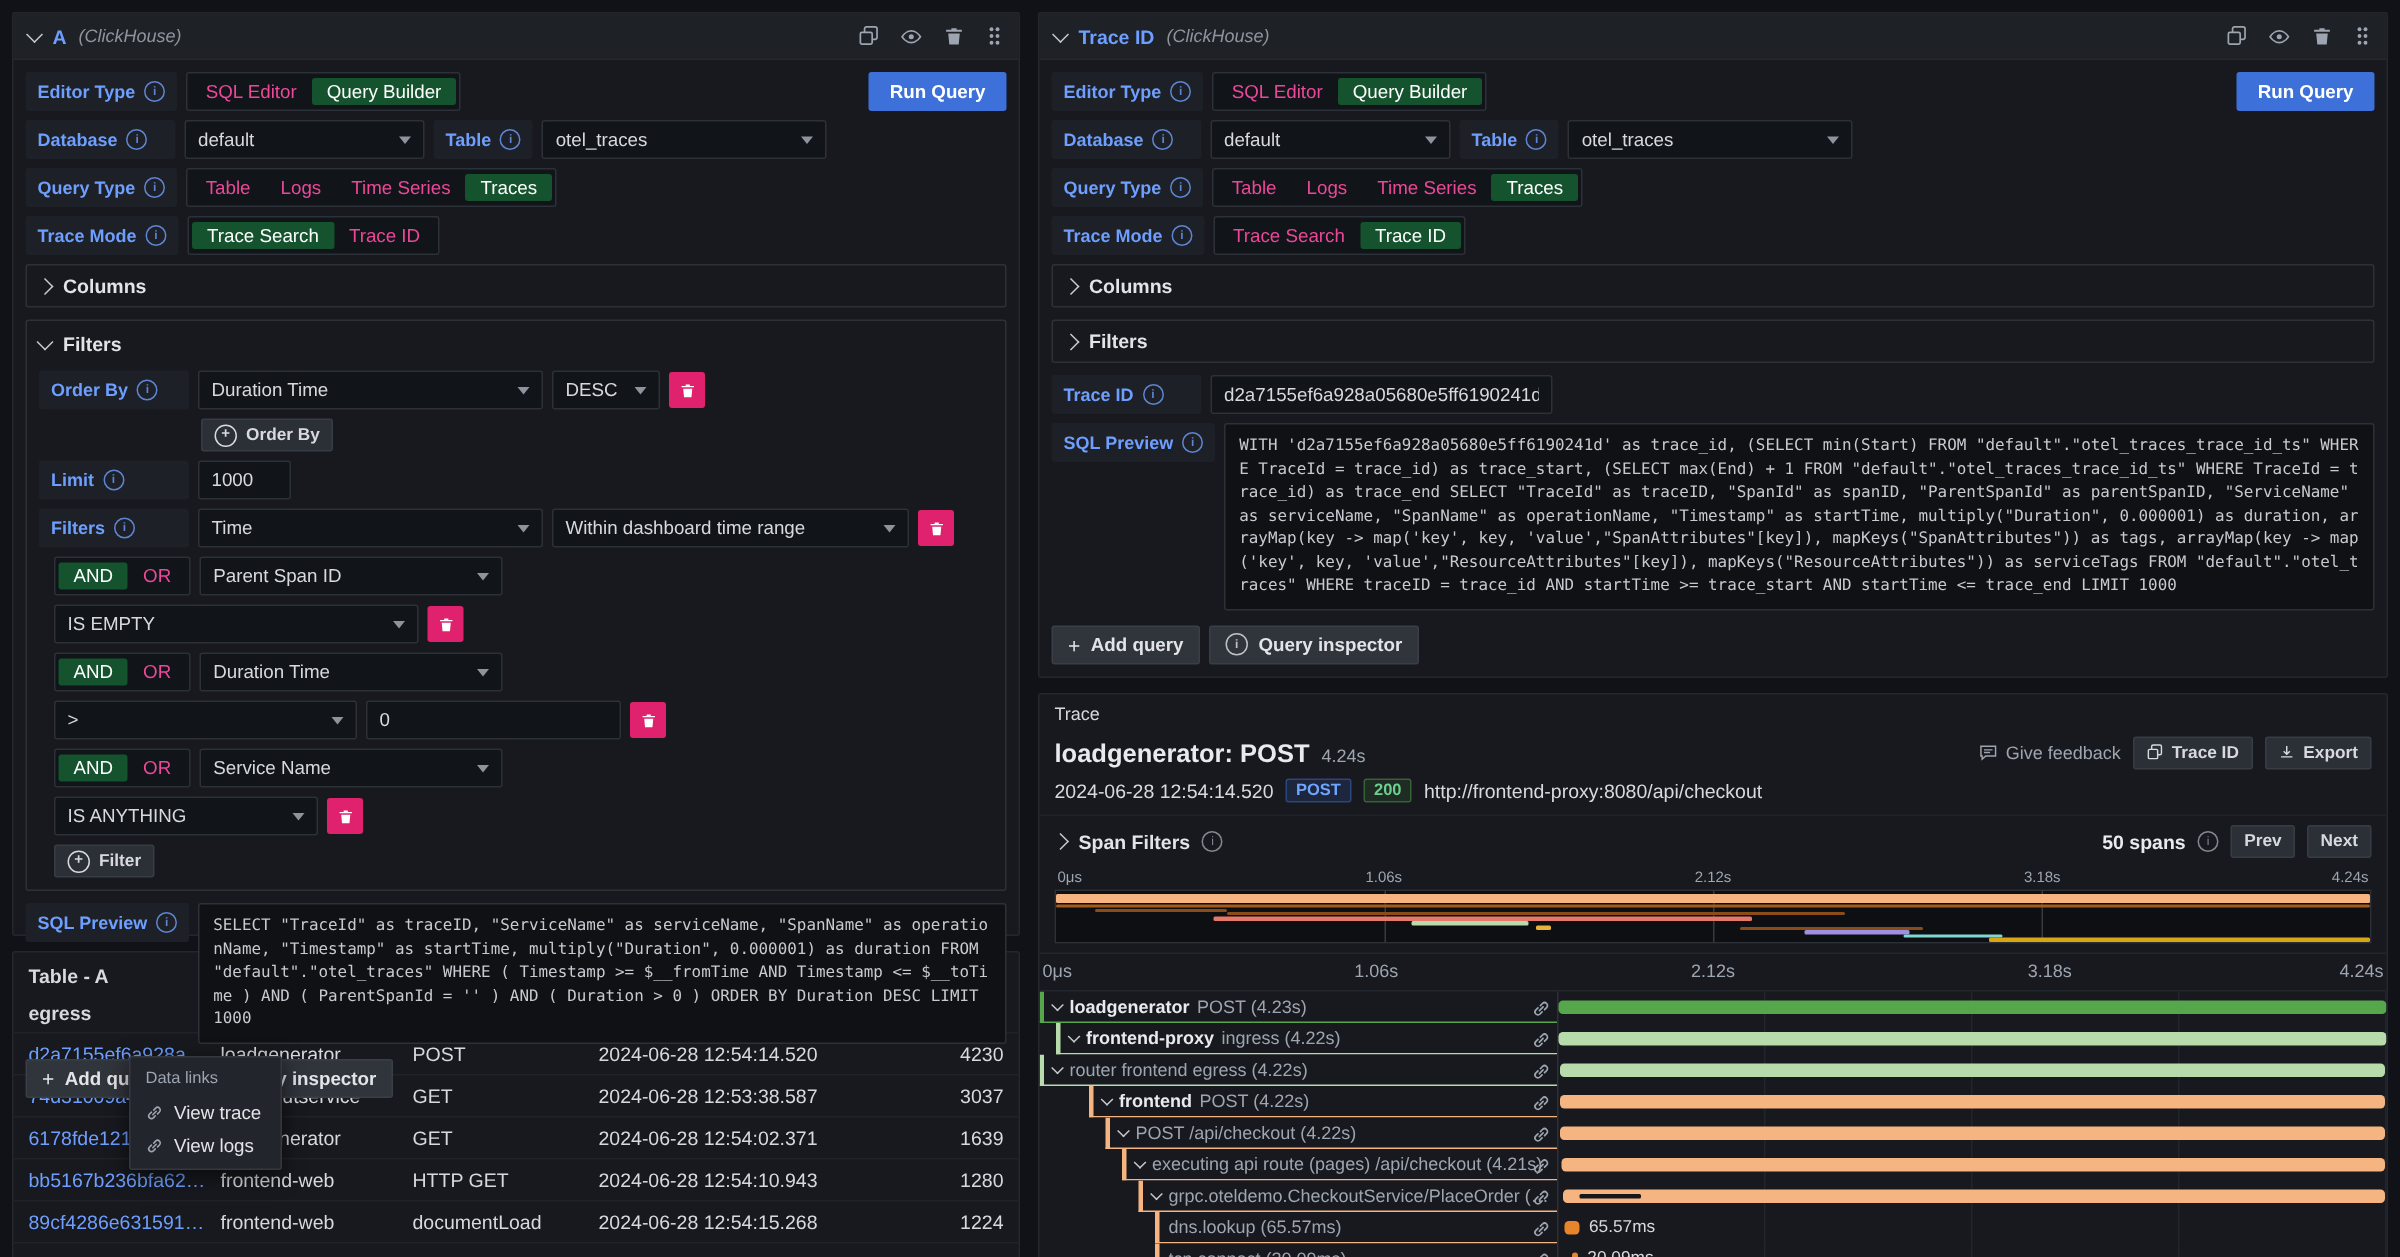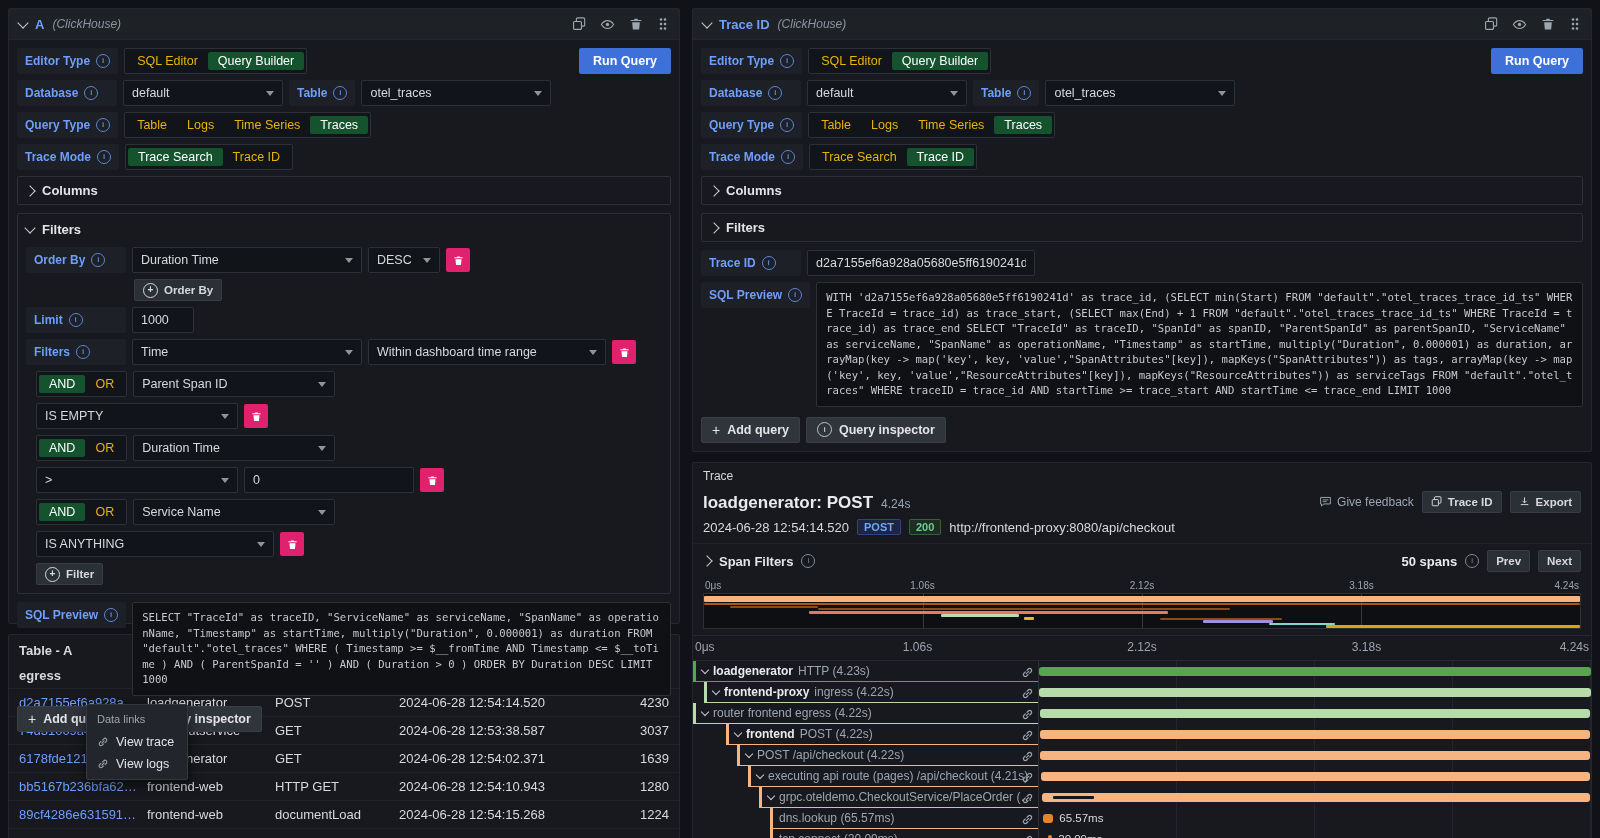--- a/index.html
+++ b/index.html
@@ -16,21 +16,21 @@
   .icon-btn{display:inline-flex;cursor:pointer;color:#9da5b0;}
   .qp-body{padding:8px;}
   .frow{display:flex;align-items:center;gap:6px;margin-bottom:6px;position:relative;}
   .lbl{display:inline-flex;align-items:center;gap:6px;background:#1d2026;color:#6e9fff;font-weight:600;font-size:12px;
        height:26px;padding:0 8px;border-radius:2px;box-sizing:border-box;min-width:100px;}
   .lbl.small{min-width:64px;}
   .info{width:12px;height:12px;border:1.2px solid currentColor;border-radius:50%;display:inline-flex;align-items:center;justify-content:center;
         font-size:8px;line-height:1;opacity:.8;flex:none;}
   .info::after{content:"i";}
   .seg{display:inline-flex;align-items:center;background:#111419;border:1px solid #2c3137;border-radius:2px;height:26px;padding:2px;box-sizing:border-box;}
-  .seg .seg-item{padding:2px 10px;font-size:12.5px;color:#eab308;border-radius:2px;cursor:pointer;white-space:nowrap;}
+  .seg .seg-item{padding:2px 10px;font-size:12.5px;color:#ec4899;border-radius:2px;cursor:pointer;white-space:nowrap;}
   .seg .seg-item.active{background:#14532d;color:#fff;font-weight:400;}
   .sel{display:inline-flex;align-items:center;justify-content:space-between;gap:10px;background:#111419;border:1px solid #2c3137;
        border-radius:2px;height:26px;padding:0 8px;font-size:12.5px;color:#d8d9df;box-sizing:border-box;cursor:pointer;white-space:nowrap;}
   .caret{width:0;height:0;border-left:4px solid transparent;border-right:4px solid transparent;border-top:5px solid #8e949e;flex:none;}
   .inp{background:#111419;border:1px solid #2c3137;border-radius:2px;height:26px;padding:0 8px;font-size:12.5px;color:#d8d9df;
        box-sizing:border-box;font-family:"Liberation Sans",sans-serif;}
   .btn-primary{margin-left:auto;background:#3d71d9;color:#fff;font-weight:700;font-size:12.5px;border:none;border-radius:2px;
        height:26px;padding:0 14px;cursor:pointer;font-family:"Liberation Sans",sans-serif;}
   .btn-danger{width:24px;height:24px;background:#e0226e;border:none;border-radius:2px;display:inline-flex;align-items:center;
        justify-content:center;color:#fff;cursor:pointer;flex:none;}
@@ -274,21 +274,21 @@
                 <span class="seg">
                   <span class="seg-item active">AND</span>
                   <span class="seg-item">OR</span>
                 </span>
                 <span class="sel" style="width: 202px;">
                   <span>Parent Span ID</span>
                   <span class="caret"></span>
                 </span>
               </div>
               <div class="frow" style="margin-left: 10px;">
-                <span class="sel" style="width: 202px;">
+                <span class="sel" style="width: 243px;">
                   <span>IS EMPTY</span>
                   <span class="caret"></span>
                 </span>
                 <button class="btn-danger">
                   <svg width="11" height="11" viewBox="0 0 16 16">
                     <path d="M6 2h4v1.3h4v1.4H2V3.3h4zM3.6 6h8.8l-.8 8.4H4.4z" fill="currentColor"></path>
                   </svg>
                 </button>
               </div>
               <div class="frow" style="margin-left: 10px;">
@@ -317,21 +317,21 @@
                 <span class="seg">
                   <span class="seg-item active">AND</span>
                   <span class="seg-item">OR</span>
                 </span>
                 <span class="sel" style="width: 202px;">
                   <span>Service Name</span>
                   <span class="caret"></span>
                 </span>
               </div>
               <div class="frow" style="margin-left: 10px;">
-                <span class="sel" style="width: 238px;">
+                <span class="sel" style="width: 176px;">
                   <span>IS ANYTHING</span>
                   <span class="caret"></span>
                 </span>
                 <button class="btn-danger">
                   <svg width="11" height="11" viewBox="0 0 16 16">
                     <path d="M6 2h4v1.3h4v1.4H2V3.3h4zM3.6 6h8.8l-.8 8.4H4.4z" fill="currentColor"></path>
                   </svg>
                 </button>
               </div>
             </div>
@@ -660,21 +660,21 @@
             <span class="rlabel" style="left: auto; font-size: 12px; top: 4px; right: 2px;">4.24s</span>
           </div>
       </div>
 
       <div class="rows" id="span-rows">
           <div class="span-row">
             <div class="sn">
               <div class="sn-inner" style="margin-left: 0px; border-left-color: rgb(86, 166, 75); border-bottom-color: rgb(86, 166, 75);">
                 <span class="chev down sm" style="border-color: rgb(199, 203, 209);"></span>
                 <span class="svc">loadgenerator</span>
-                <span class="op">HTTP (4.23s)</span>
+                <span class="op">POST (4.23s)</span>
               </div>
               <span class="linkic">
                 <svg width="13" height="13" viewBox="0 0 16 16">
                   <path d="M6.5 9.5l3-3M5.3 7.2L3.6 8.9a2.4 2.4 0 003.4 3.4l1.7-1.7M7.3 5.4L9 3.7a2.4 2.4 0 013.4 3.4l-1.7 1.7" fill="none" stroke="currentColor" stroke-width="1.4" stroke-linecap="round"></path>
                 </svg>
               </span>
             </div>
             <div class="st">
               <div class="grid-overlay-line" style="left: calc(25% - 1px);"></div>
               <div class="grid-overlay-line" style="left: calc(50% - 1px);"></div>

